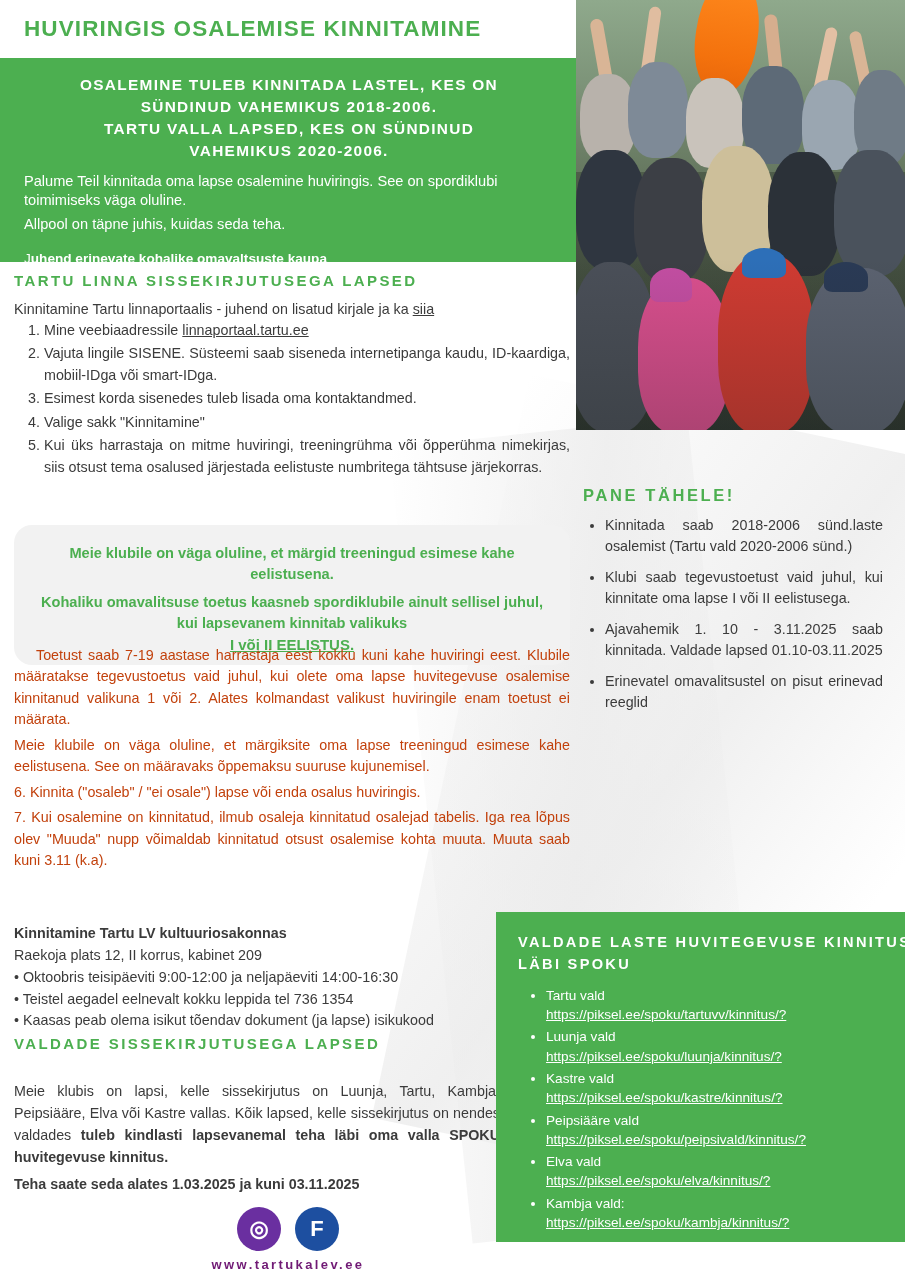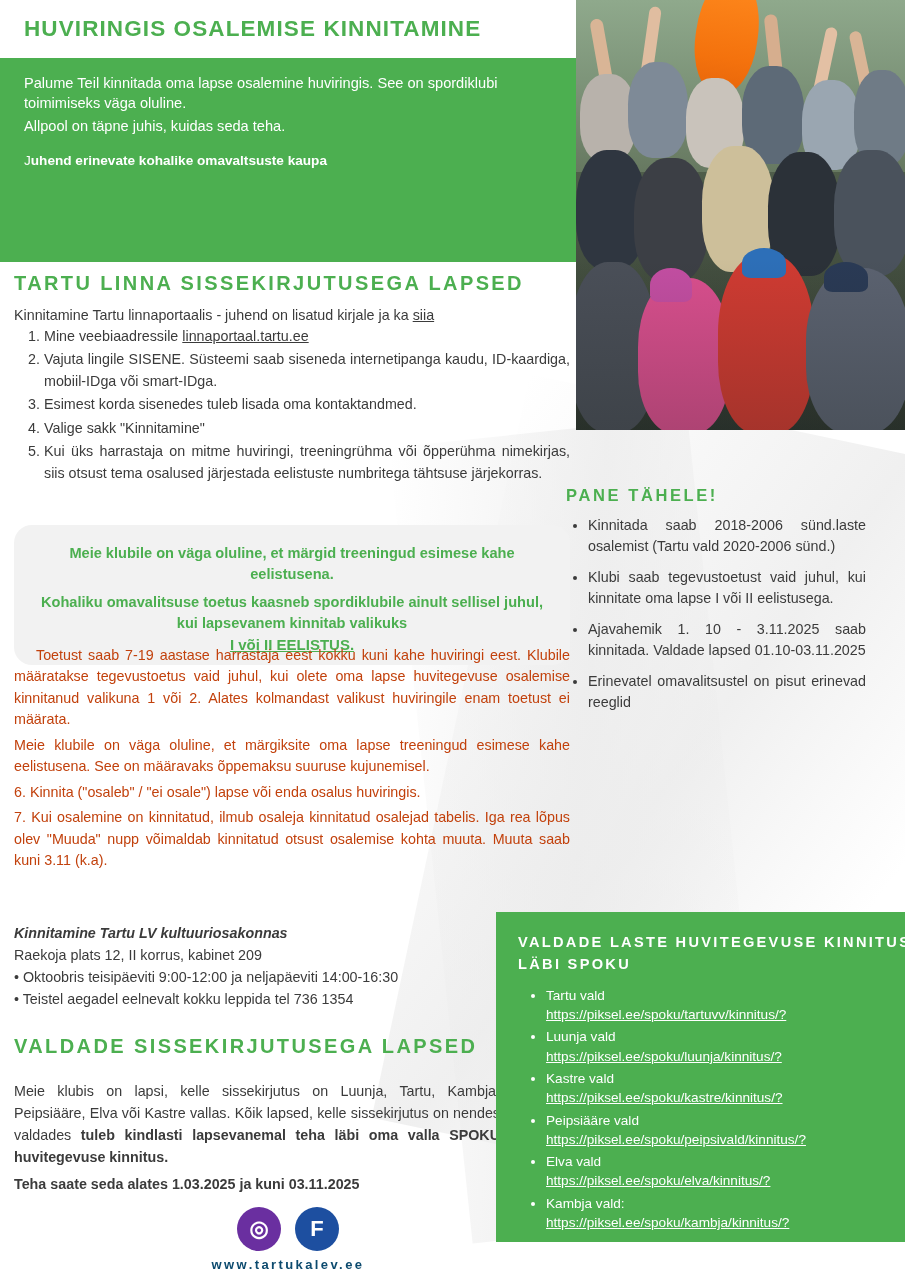--- a/index.html
+++ b/index.html
@@ -133,21 +133,21 @@
   .photo-grad {
     position: absolute; left:0; bottom:0; width:100%; height:40%;
     background: linear-gradient(180deg, rgba(0,0,0,0) 0%, rgba(20,25,20,0.22) 100%);
   }
 
   
   .section-head {
     color: #4caf50;
     font-weight: bold;
     letter-spacing: 2.4px;
-    font-size: 20px;
+    font-size: 15px;
   }
   .left-col {
     position: absolute;
     left: 14px;
     top: 272px;
     width: 556px;
   }
   .intro-line {
     font-size: 14.3px;
     margin: 12px 0 2px 0;
@@ -213,21 +213,21 @@
 
   .tartu-lv {
     position: absolute;
     left: 14px;
     top: 923px;
     width: 500px;
     font-size: 14.3px;
     line-height: 1.53;
     color: #3b3b3b;
   }
-  .tartu-lv .bold { font-weight: bold; font-style: italic; }
+  .tartu-lv .bold { font-weight: bold; }
 
   .valdade-head {
     position: absolute;
     left: 14px;
     top: 1035px;
     width: 560px;
   }
   .valdade-body {
     position: absolute;
     left: 14px;
@@ -236,21 +236,21 @@
     font-size: 14.3px;
     line-height: 1.55;
     color: #3b3b3b;
     text-align: justify;
   }
   .valdade-body b { font-weight: bold; }
 
   
   .pane-tahele {
     position: absolute;
-    left: 566px;
+    left: 583px;
     top: 486px;
     width: 300px;
   }
   .pane-tahele h2 {
     margin: 0 0 10px 0;
     font-size: 16.5px;
     letter-spacing: 2.6px;
     color: #4caf50;
     font-weight: bold;
   }
@@ -311,39 +311,45 @@
     width: 44px; height: 44px;
     border-radius: 50%;
     display: flex; align-items: center; justify-content: center;
     color: #fff;
     font-weight: bold;
     font-size: 22px;
   }
   .logo-a { background: #6a2fa0; }
   .logo-b { background: #1d4fa0; }
   .site {
-    color: #0c4a6e;
+    color: #701a75;
     font-weight: bold;
     letter-spacing: 2.4px;
     font-size: 13px;
   }
 </style>
 </head>
 <body>
 
 <div class="page">
 
   <div class="bg-swoosh"></div>
   <div class="bg-swoosh2"></div>
 
   <div class="title-bar">
     <h1>HUVIRINGIS OSALEMISE KINNITAMINE</h1>
   </div>
 
   <div class="green-box">
+    <div class="caps">
+      <div>OSALEMINE TULEB KINNITADA LASTEL, KES ON</div>
+      <div>SÜNDINUD VAHEMIKUS 2018-2006.</div>
+      <div>TARTU VALLA LAPSED, KES ON SÜNDINUD</div>
+      <div>VAHEMIKUS 2020-2006.</div>
+    </div>
     <div class="body">Palume Teil kinnitada oma lapse osalemine huviringis. See on spordiklubi toimimiseks väga oluline.</div>
     <div class="body2">Allpool on täpne juhis, kuidas seda teha.</div>
     <div class="guide"><span class="first">J</span><span>uhend erinevate kohalike omavaltsuste kaupa</span></div>
   </div>
 
   <div class="photo">
     <div class="sky"></div>
     <div class="ground"></div>
     <div class="balloon"></div>
 
@@ -401,20 +407,21 @@
     <p>Meie klubile on väga oluline, et märgiksite oma lapse treeningud esimese kahe eelistusena. See on määravaks õppemaksu suuruse kujunemisel.</p>
     <p>6. Kinnita ("osaleb" / "ei osale") lapse või enda osalus huviringis.</p>
     <p>7. Kui osalemine on kinnitatud, ilmub osaleja kinnitatud osalejad tabelis. Iga rea lõpus olev "Muuda" nupp võimaldab kinnitatud otsust osalemise kohta muuta. Muuta saab kuni 3.11 (k.a).</p>
   </div>
 
   <div class="tartu-lv">
     <div class="bold">Kinnitamine Tartu LV kultuuriosakonnas</div>
     <div>Raekoja plats 12, II korrus, kabinet 209</div>
     <div>• Oktoobris teisipäeviti 9:00-12:00 ja neljapäeviti 14:00-16:30</div>
     <div>• Teistel aegadel eelnevalt kokku leppida tel 736 1354</div>
+    <div>• Kaasas peab olema isikut tõendav dokument (ja lapse) isikukood</div>
   </div>
 
   <div class="valdade-head">
     <div class="section-head">VALDADE SISSEKIRJUTUSEGA LAPSED</div>
   </div>
 
   <div class="valdade-body">
     <p style="margin:0 0 4px 0;"><span>Meie klubis on lapsi, kelle sissekirjutus on Luunja, Tartu, Kambja, Peipsiääre, Elva või Kastre vallas. Kõik lapsed, kelle sissekirjutus on nendes valdades </span><b>tuleb kindlasti lapsevanemal teha läbi oma valla SPOKU huvitegevuse kinnitus.</b></p>
     <p style="margin:0;font-weight:bold;">Teha saate seda alates 1.03.2025 ja kuni 03.11.2025</p>
   </div>

